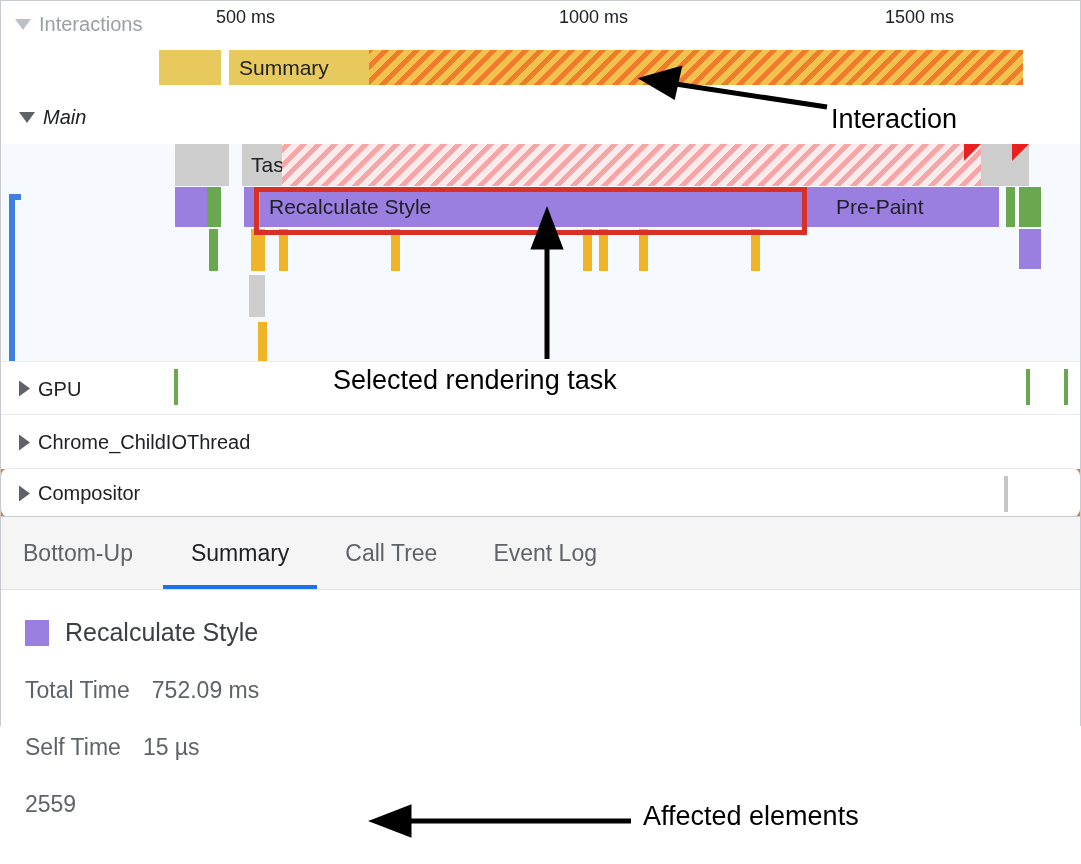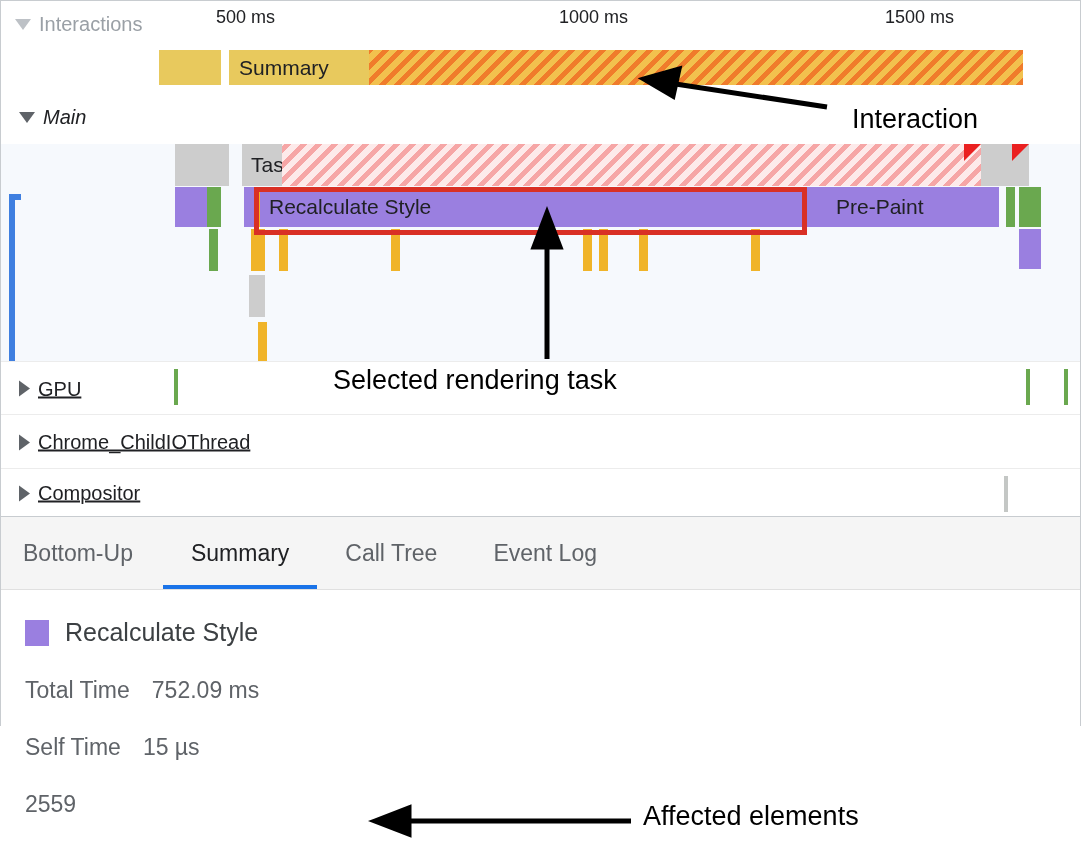--- a/index.html
+++ b/index.html
@@ -59,21 +59,21 @@
       repeating-linear-gradient(-45deg,
         #f6a6a6 0px,#f6a6a6 5px,
         #fdeaea 5px,#fdeaea 11px);
   }
   .tri-warn{position:absolute;width:0;height:0;border-left:17px solid #ea2020;border-bottom:17px solid transparent;}
 
   .selbox{position:absolute;border:5px solid #d93025;box-sizing:border-box;pointer-events:none;}
 
   
   .track-row{position:absolute;left:0;width:1079px;background:#fff;border-top:1px solid #ececec;}
-  .track-row .track-header{left:18px;top:50%;transform:translateY(-50%);color:#202124;text-decoration:underline;}
+  .track-row .track-header{left:18px;top:50%;transform:translateY(-50%);color:#202124;}
   .mark{position:absolute;width:4px;}
 
   
   .bottom{position:absolute;left:0;top:515px;width:1079px;height:347px;background:#fff;border-top:1px solid #c8ccd0;}
   .tabs{position:relative;height:72px;background:#f5f5f5;border-bottom:1px solid #e0e0e0;display:flex;align-items:center;padding-left:22px;gap:0;}
   .tab{font-size:23px;color:#5f6368;padding:0 28px;height:72px;display:flex;align-items:center;box-sizing:border-box;cursor:default;}
   .tab:first-child{padding-left:0;padding-right:30px;}
   .tab.active{color:#202124;box-shadow:inset 0 -4px 0 #1a73e8;}
 
   .details{position:relative;padding:28px 0 0 24px;}
@@ -160,21 +160,21 @@
         <span class="tri-right"></span>
         <span>GPU</span>
       </div>
     </div>
     <div class="track-row" style="top:413px;height:54px;">
       <div class="track-header">
         <span class="tri-right"></span>
         <span>Chrome_ChildIOThread</span>
       </div>
     </div>
-    <div class="track-row" style="top:467px;height:48px;">
+    <div class="track-row" style="top:467px;height:48px;border-radius:8px;">
       <div class="track-header">
         <span class="tri-right"></span>
         <span>Compositor</span>
       </div>
     </div>
 
     <div id="simple-marks">
         <div class="mark" style="left: 173px; top: 368px; height: 36px; background: rgb(106, 168, 79);"></div>
         <div class="mark" style="left: 1025px; top: 368px; height: 36px; background: rgb(106, 168, 79);"></div>
         <div class="mark" style="left: 1063px; top: 368px; height: 36px; background: rgb(106, 168, 79);"></div>
@@ -218,18 +218,18 @@
     <g stroke="#000" stroke-width="5" fill="#000">
       <line x1="826" y1="106" x2="668" y2="82"></line>
       <polygon points="643,78 678,68 672,95"></polygon>
       <line x1="546" y1="358" x2="546" y2="232"></line>
       <polygon points="546,212 533,246 559,246"></polygon>
       <line x1="630" y1="820" x2="394" y2="820"></line>
       <polygon points="374,820 408,807 408,833"></polygon>
     </g>
   </svg>
   <div id="annos">
-      <div class="anno" style="left: 851px; top: 103px;">Interaction</div>
+      <div class="anno" style="left: 830px; top: 103px;">Interaction</div>
       <div class="anno" style="left: 332px; top: 364px;">Selected rendering task</div>
       <div class="anno" style="left: 642px; top: 800px;">Affected elements</div>
     </div>
 
 </div>
 
 </body></html>

